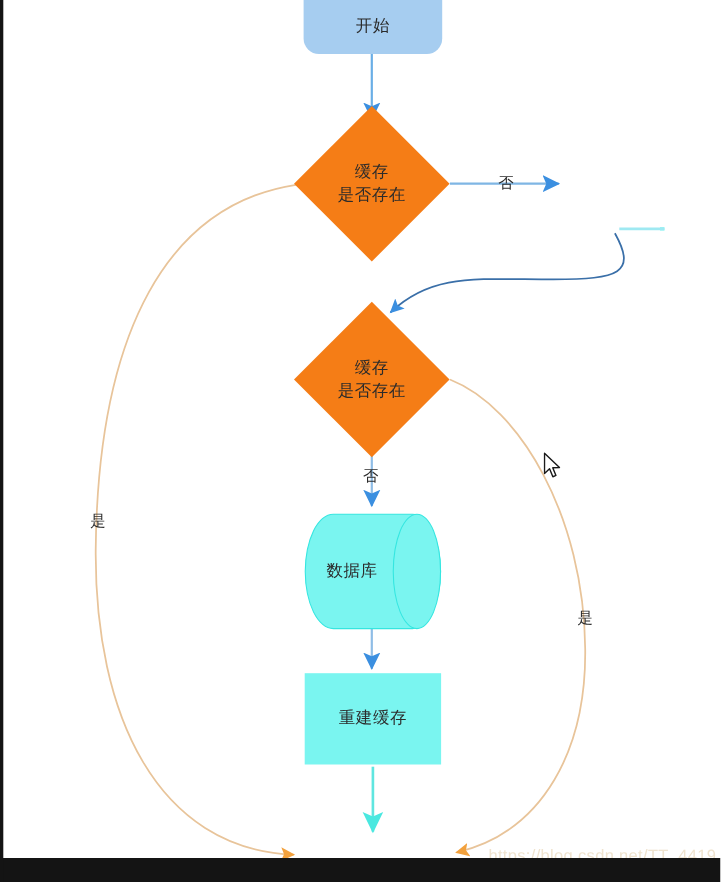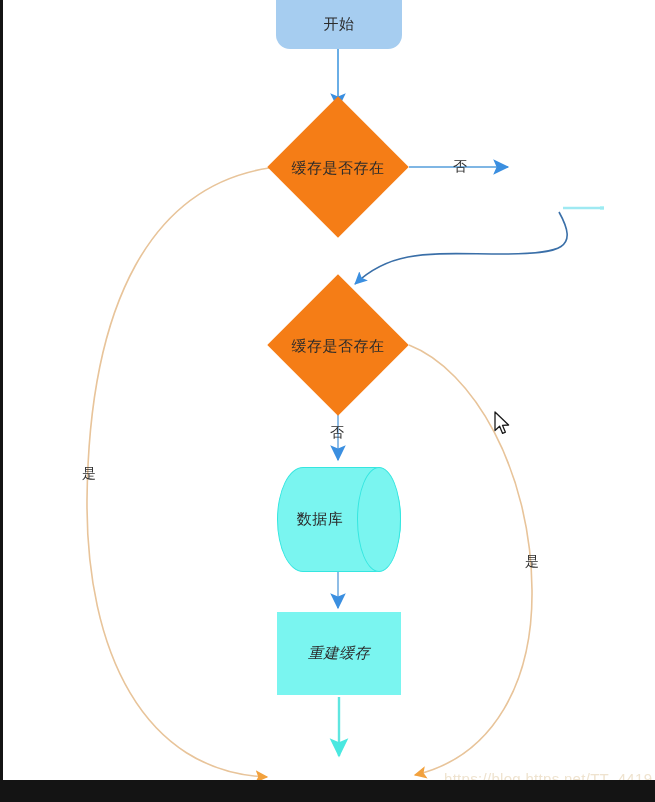--- a/index.html
+++ b/index.html
@@ -54,21 +54,21 @@
     left: 0; top: 0;
     width: 100%; height: 100%;
     background: #f57d16;
     transform: rotate(45deg);
   }
   .diamond-label {
     position: absolute;
     left: 0; top: 0;
     width: 100%; height: 100%;
     display: flex;
-    flex-direction: row;
+    flex-direction: column;
     align-items: center;
     justify-content: center;
     text-align: center;
     font-size: 15px;
     line-height: 1.4;
     color: #2b2b2b;
     letter-spacing: 0.5px;
   }
   
   .circle {
@@ -202,32 +202,32 @@
       <span>是否存在</span>
     </div>
   </div>
 
   <div class="cylinder" style="left:274px; top:467px; width:124px; height:105px;">
     <div class="cyl-body"></div>
     <div class="cyl-cap"></div>
     <div class="cyl-label">数据库</div>
   </div>
 
-  <div class="node process" style="left:274px; top:612px; width:124px; height:83px;font-style:italic;">
+  <div class="node process" style="left:274px; top:612px; width:124px; height:83px;">
     <span>重建缓存</span>
   </div>
 
 
   <div class="edge-label" style="left:450px; top:158px;">否</div>
 
   <div class="edge-label" style="left:79px; top:465px;">是</div>
 
   <div class="edge-label" style="left:327px; top:424px;">否</div>
 
   <div class="edge-label" style="left:522px; top:553px;">是</div>
 
-  <div class="watermark" style="left:441px; top:770px;">https://blog.https.net/TT_4419</div>
+  <div class="watermark" style="left:441px; top:770px;">https://blog.csdn.net/TT_4419</div>
 
   <svg class="cursor" style="left:491px; top:411px;" width="18" height="26" viewBox="0 0 18 26">
     <path d="M1,1 L1,19.5 L5.6,15.2 L8.6,22.4 L11.4,21.2 L8.5,14.3 L14.6,14.0 Z" fill="#ffffff" stroke="#1a1a1a" stroke-width="1.3" stroke-linejoin="round"></path>
   </svg>
 
 </div>
 
 </body></html>

